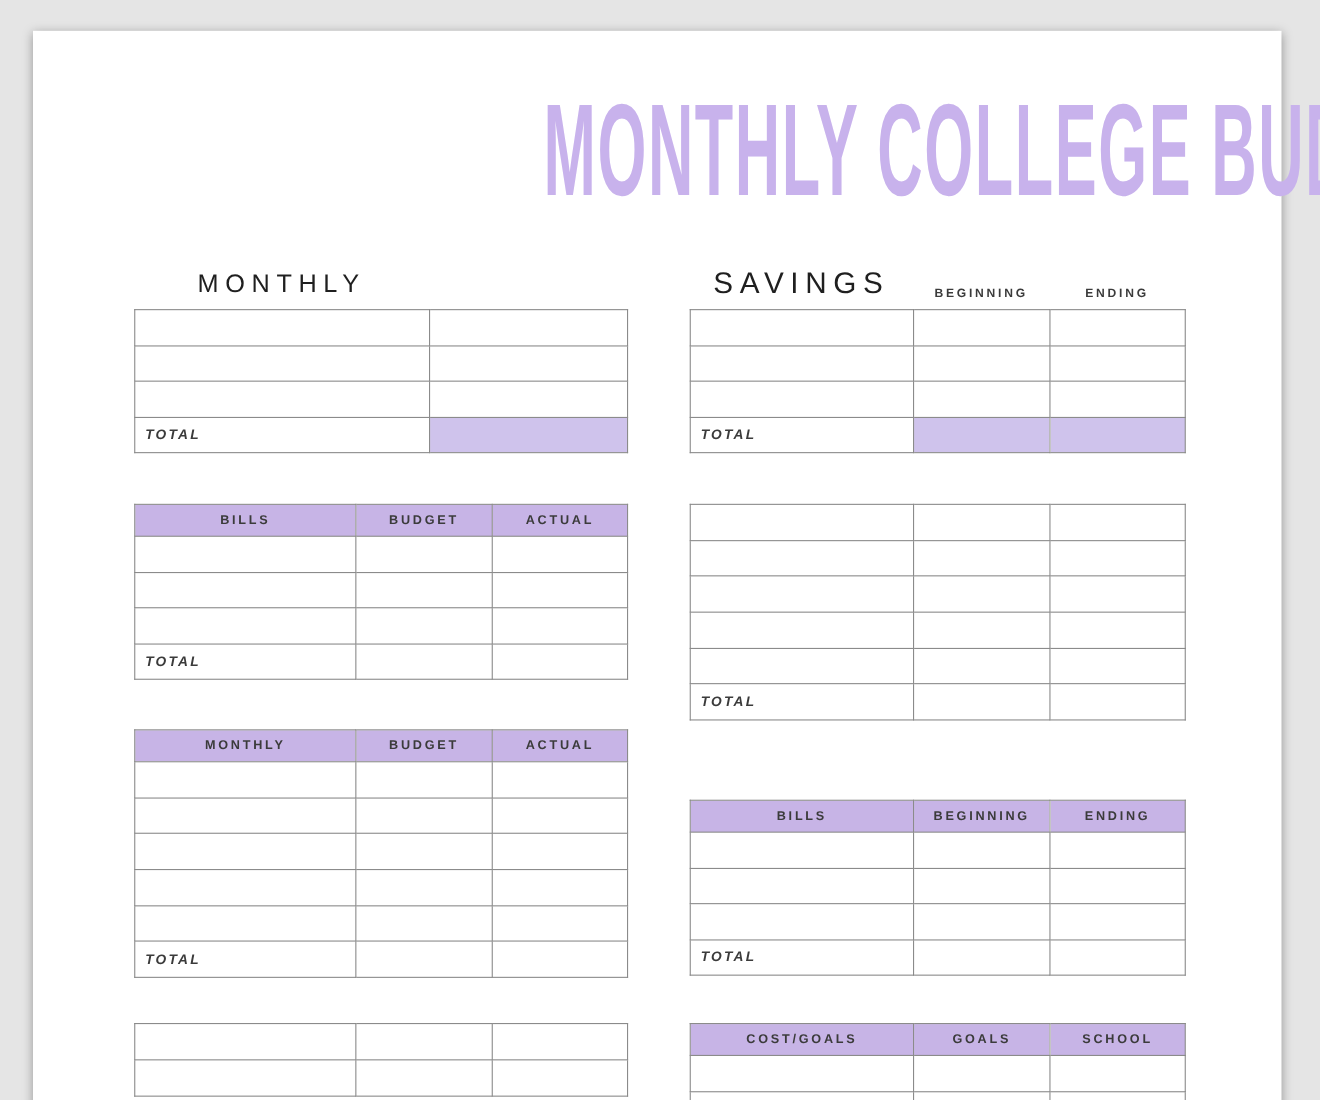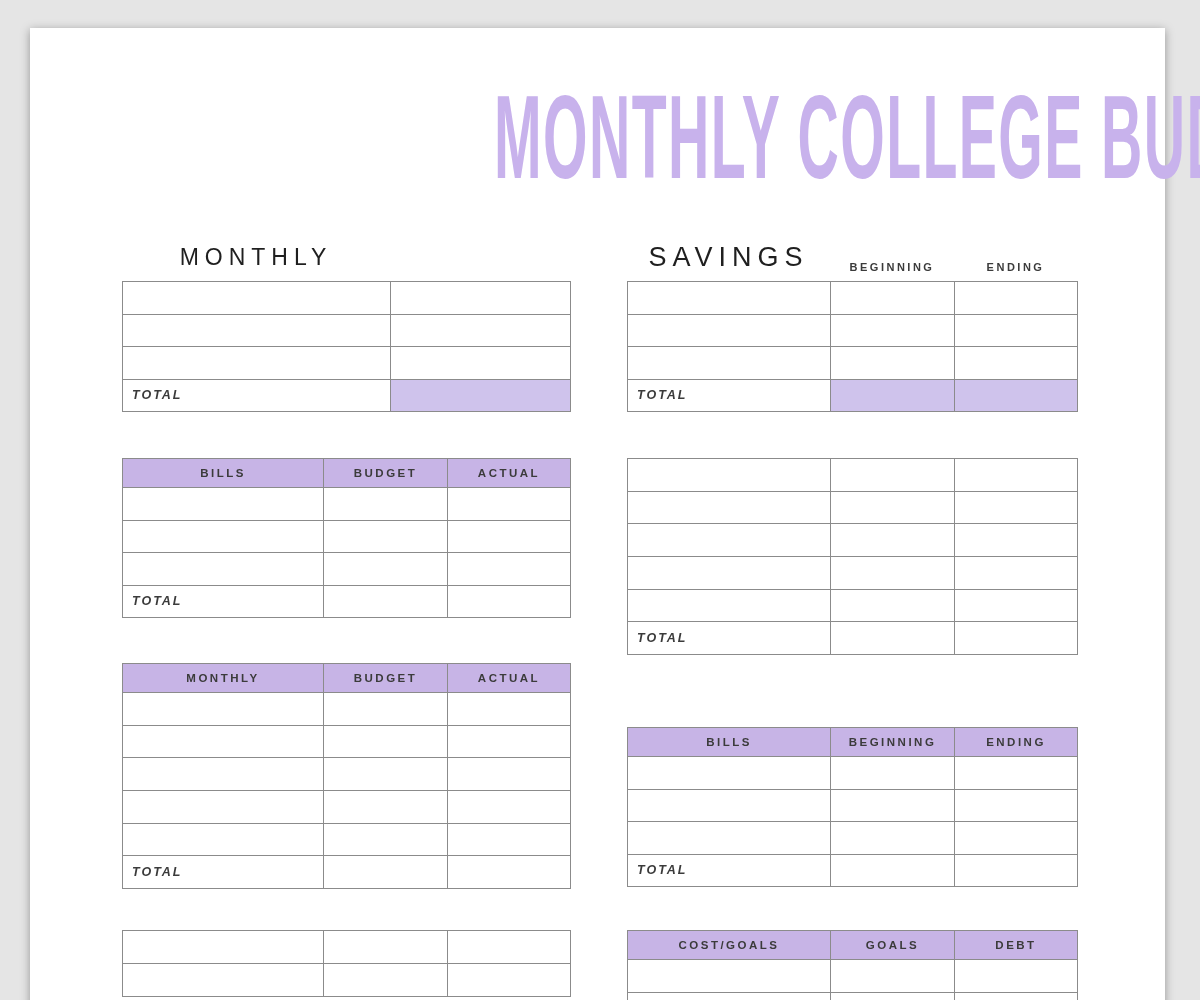--- a/index.html
+++ b/index.html
@@ -314,21 +314,21 @@
   <table class="tb" style="left:597px;top:902px;width:450px;">
     <colgroup>
         <col style="width:203px">
         <col style="width:124px">
         <col style="width:123px">
       </colgroup>
     <tbody>
         <tr class="hdr">
       <td>COST/GOALS</td>
       <td>GOALS</td>
-      <td>DEBT</td>
+      <td>SCHOOL</td>
     </tr>
     <tr class="r">
           <td></td>
           <td></td>
           <td></td>
         </tr>
     <tr class="r">
           <td></td>
           <td></td>
           <td></td>

